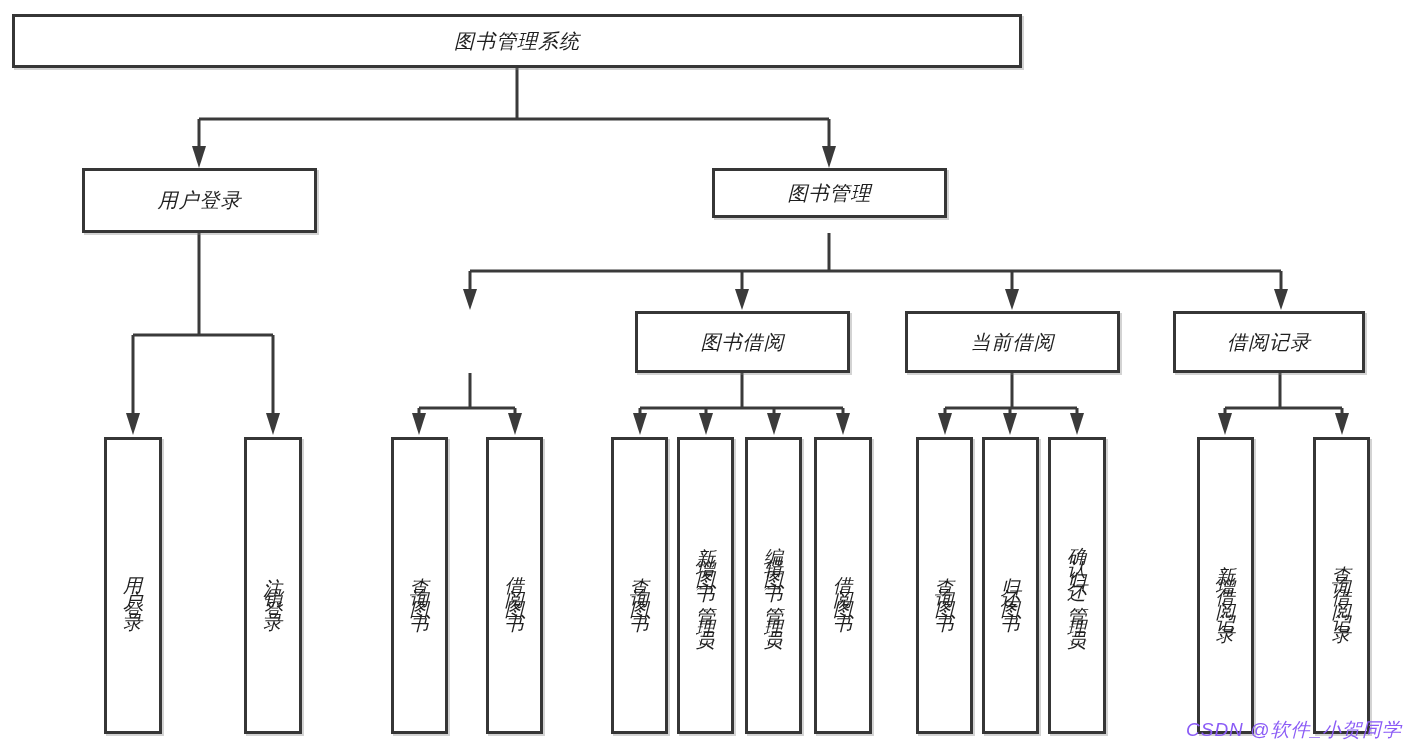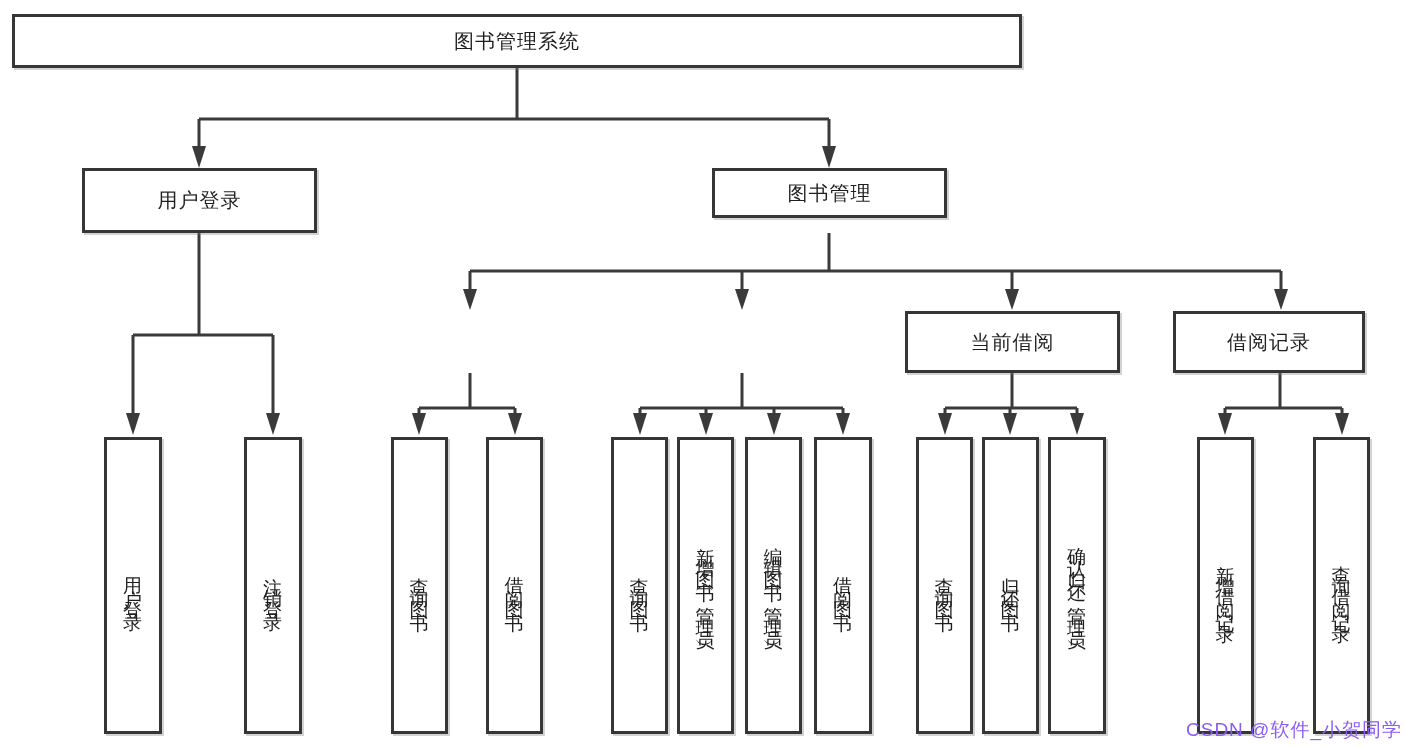--- a/index.html
+++ b/index.html
@@ -2,20 +2,21 @@
 <html><head>
 <meta charset="utf-8">
 <style>
   html,body{margin:0;padding:0;background:#ffffff;}
   #canvas{
     position:relative;
     width:1405px;height:747px;
     background:#ffffff;
     font-family:"Liberation Sans", sans-serif;
     overflow:hidden;
+    font-style:italic;
   }
   #wires{position:absolute;left:0;top:0;width:1405px;height:747px;z-index:1;}
   .box{
     position:absolute;
     box-sizing:border-box;
     background:#ffffff;
     border:3px solid #363636;
     color:#1f1f1f;
     display:flex;
     align-items:center;
@@ -89,20 +90,21 @@
       <path d="M1218,413 h14 L1225,435 z"></path>
       <path d="M1335,413 h14 L1342,435 z"></path>
     </g>
   </svg>
 
   <div class="box hbox" style="left:12px;top:14px;width:1010px;height:54px">图书管理系统</div>
 
   <div class="box hbox" style="left:82px;top:168px;width:235px;height:65px">用户登录</div>
   <div class="box hbox" style="left:712px;top:168px;width:235px;height:50px">图书管理</div>
 
+  <div class="box hbox" style="left:635px;top:311px;width:215px;height:62px">图书借阅</div>
   <div class="box hbox" style="left:905px;top:311px;width:215px;height:62px">当前借阅</div>
   <div class="box hbox" style="left:1173px;top:311px;width:192px;height:62px">借阅记录</div>
 
   <div class="box vbox" style="left:104px;top:437px;width:58px;height:297px">用户登录</div>
   <div class="box vbox" style="left:244px;top:437px;width:58px;height:297px">注销登录</div>
 
   <div class="box vbox" style="left:391px;top:437px;width:57px;height:297px">查询图书</div>
   <div class="box vbox" style="left:486px;top:437px;width:57px;height:297px">借阅图书</div>
 
   <div class="box vbox" style="left:611px;top:437px;width:57px;height:297px">查询图书</div>

